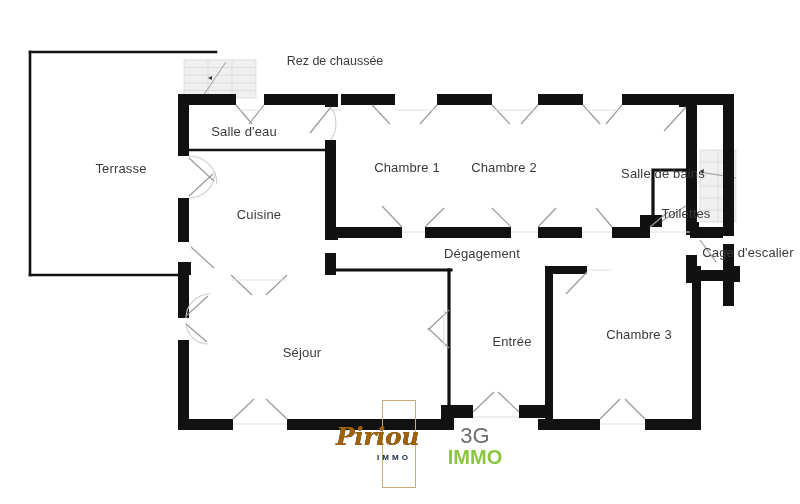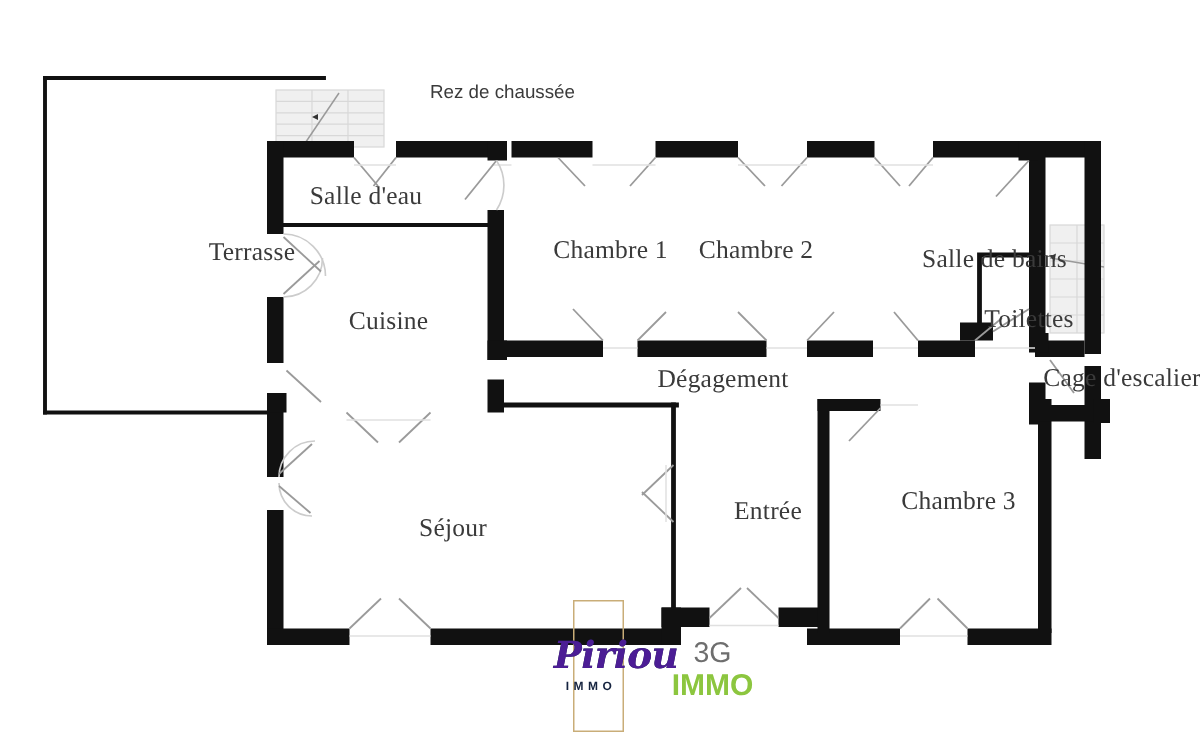--- a/index.html
+++ b/index.html
@@ -7,22 +7,22 @@
     width:800px;height:504px;
     font-family:"Liberation Sans",sans-serif;
     overflow:hidden;
     position:relative;
   }
   #plan-root{position:absolute;left:0;top:0;width:652px;height:504px;}
   svg.floorplan{position:absolute;left:0;top:0;width:800px;height:504px;display:block;}
 
   .room-label{
     position:absolute;
-    font-family:Liberation Serif, serif;
-    font-size:17px;
+    font-family:Liberation Sans, sans-serif;
+    font-size:13px;
     color:#3a3a3a;
     white-space:nowrap;
     transform:translate(-50%,-50%);
     letter-spacing:0.15px;
   }
   .plan-title{
     position:absolute;
     font-family:"Liberation Sans",sans-serif;
     font-size:12.5px;
     color:#3a3a3a;
@@ -44,26 +44,26 @@
     left:46px;top:2px;
     width:34px;height:88px;
     border:1.6px solid #c9ad78;
     box-sizing:border-box;
     background:transparent;
   }
   .piriou-script{
     position:absolute;
     left:0;top:26px;
     width:116px;
-    text-align:right;
+    text-align:left;
     font-family:"DejaVu Serif",serif;
     font-style:italic;
     font-weight:bold;
     font-size:25px;
-    color:#4c1d95;
+    color:#a16207;
     line-height:1;
     letter-spacing:-0.5px;
     text-shadow:0 0 0 #15233f;
   }
   .piriou-sub{
     position:absolute;
     left:0;top:55px;
     width:116px;
     text-align:center;
     font-family:"Liberation Sans",sans-serif;
@@ -73,21 +73,21 @@
     color:#15233f;
   }
   #g3-immo{
     position:absolute;
     left:104px;top:28px;
     width:70px;
     text-align:center;
   }
   .g3-line{
     font-family:"Liberation Sans",sans-serif;
-    font-size:19px;
+    font-size:22px;
     color:#6e6e6e;
     line-height:20px;
   }
   .immo-line{
     font-family:"Liberation Sans",sans-serif;
     font-size:20px;
     font-weight:bold;
     color:#8CC63F;
     line-height:22px;
   }
@@ -306,21 +306,21 @@
 
       <g stroke="#9a9a9a" stroke-width="1.2">
         <path d="M686,107 L664,131"></path>
       </g>
     </g>
 
   </svg>
 
   <div class="plan-title" style="left:335px;top:61px;">Rez de chaussée</div>
 
-  <div class="room-label" style="left:121px;top:168px;margin-left:47px;">Terrasse</div>
+  <div class="room-label" style="left:121px;top:168px;">Terrasse</div>
   <div class="room-label" style="left:244px;top:131px;">Salle d'eau</div>
   <div class="room-label" style="left:259px;top:214px;">Cuisine</div>
   <div class="room-label" style="left:407px;top:167px;">Chambre 1</div>
   <div class="room-label" style="left:504px;top:167px;">Chambre 2</div>
   <div class="room-label" style="left:663px;top:136px;margin-top:37px;">Salle de bains</div>
   <div class="room-label" style="left:686px;top:213px;">Toilettes</div>
   <div class="room-label" style="left:748px;top:252px;">Cage d'escalier</div>
   <div class="room-label" style="left:482px;top:253px;">Dégagement</div>
   <div class="room-label" style="left:302px;top:352px;">Séjour</div>
   <div class="room-label" style="left:512px;top:341px;">Entrée</div>

